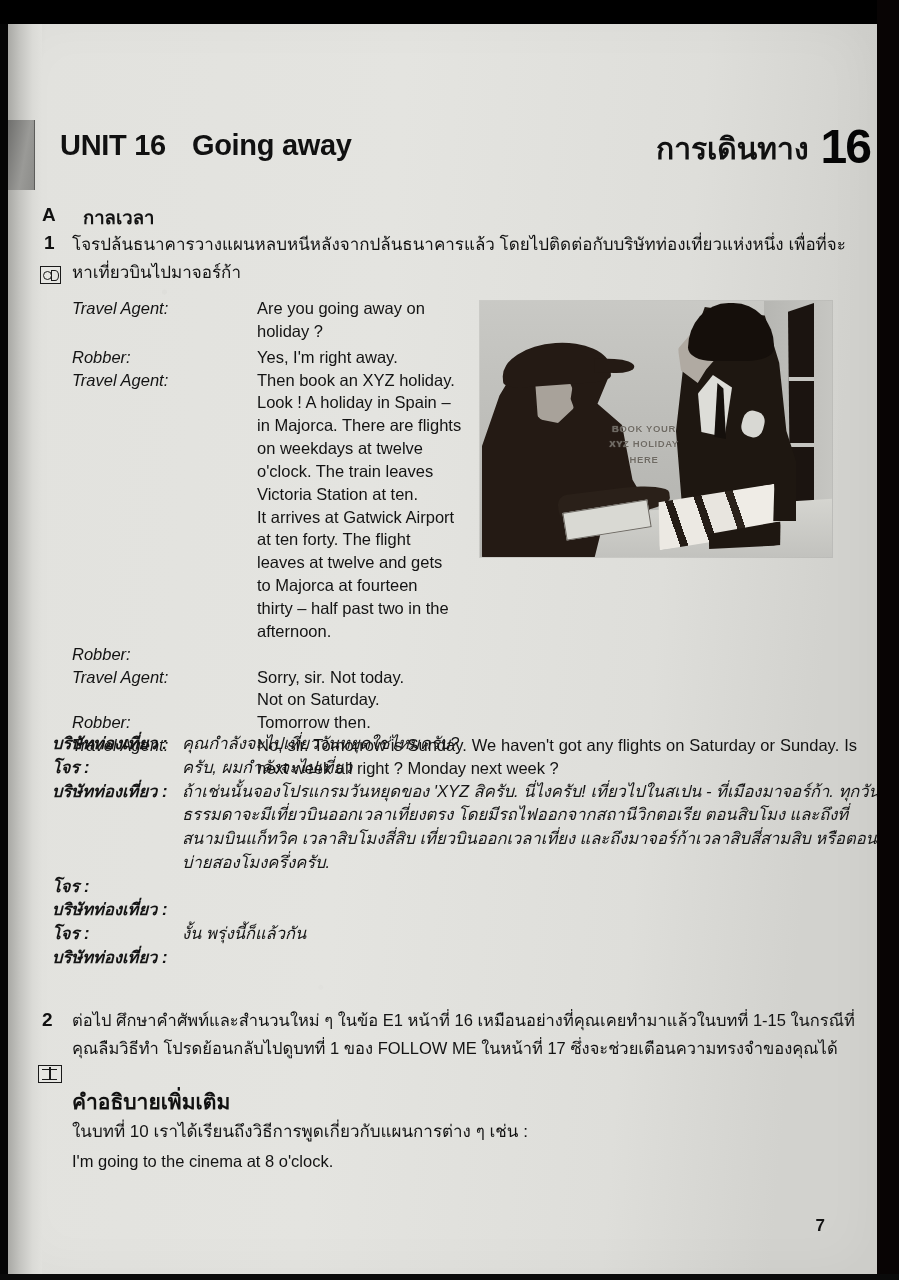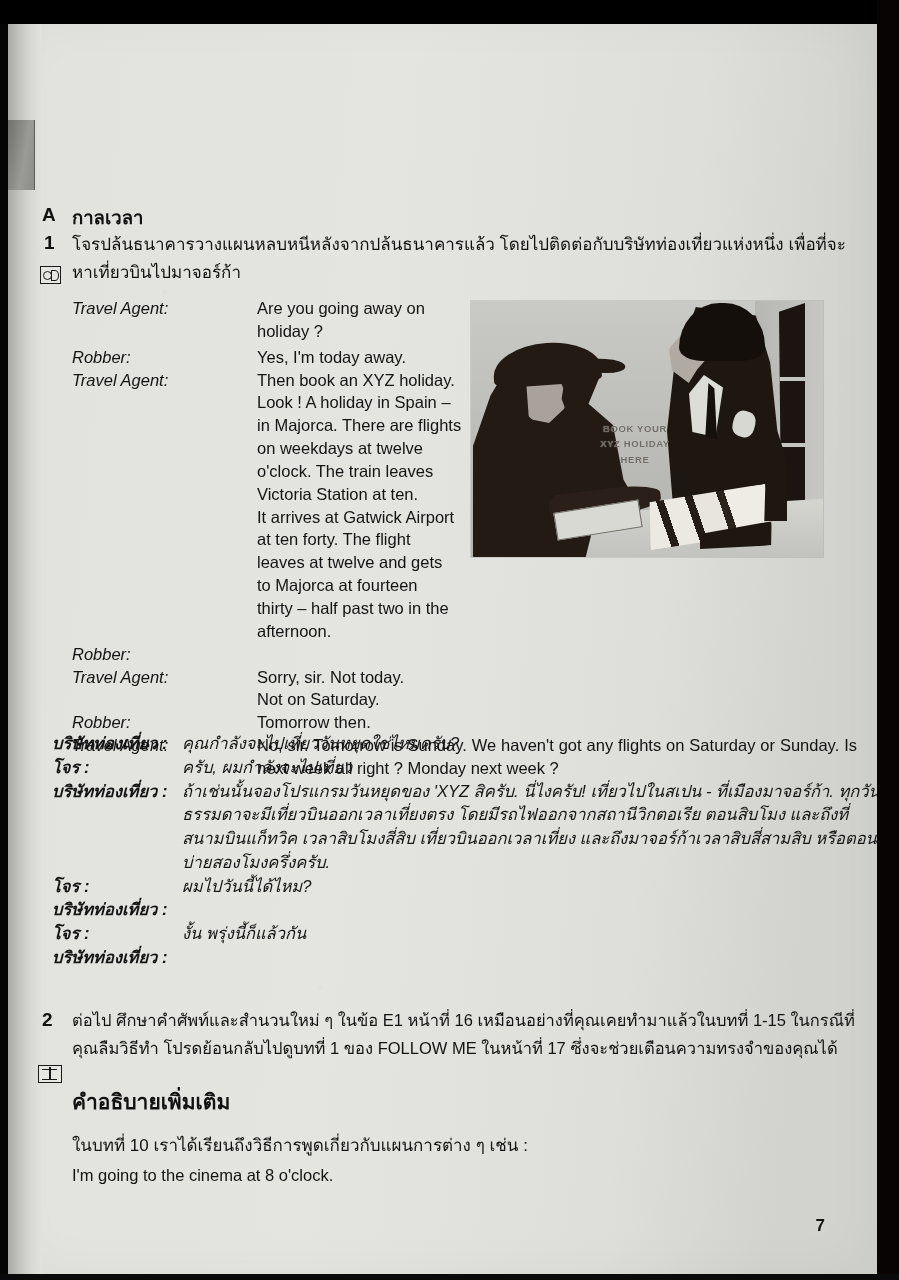--- a/index.html
+++ b/index.html
@@ -150,21 +150,21 @@
   }
   .mark-a { left: 0px; top: 0px; }
   .mark-1 { left: 2px; top: 28px; }
   .mark-2 { left: 0px; top: 0px; font-size: 19px; }
 
   .thai {
     font-size: 17.5px;
     color: #121212;
     line-height: 1.62;
   }
-  .thai-bold { font-weight: bold; }
+  .thai-bold { font-weight: bold; margin-left: 11px; }
 
   .a-title {
     position: absolute;
     left: 30px; top: -1px;
     font-size: 18.5px;
     color: #121212;
   }
   .a-para {
     position: absolute;
     left: 30px; top: 27px;
@@ -249,21 +249,21 @@
     flex: 1 1 auto;
     white-space: pre-line;
   }
   .dlg-txt.narrow { max-width: 232px; }
   .dlg-txt.wide   { max-width: 600px; text-align: justify; }
   .dlg-line.sp-gap { margin-top: 3px; }
 
   
   .photo {
     position: absolute;
-    left: 429px;
+    left: 438px;
     top: 287px;
     width: 352px;
     height: 256px;
     background: #c3c3bf;
     overflow: hidden;
     box-shadow: 0 0 0 1px rgba(0,0,0,0.10);
     text-decoration: underline;
   }
   .ph-bg {
     position: absolute; inset: 0;
@@ -480,21 +480,21 @@
     font-size: 19px;
     font-weight: bold;
     color: #111;
     line-height: 1.45;
     margin-top: 1px;
   }
   .notes-body {
     font-size: 17px;
     color: #131313;
     line-height: 1.62;
-    margin-top: 17px;
+    margin-top: 3px;
   }
   .notes-en {
     font-size: 16.5px;
     color: #131313;
     margin-top: 6px;
   }
 
   .pagenum {
     position: absolute;
     right: 52px;
@@ -509,38 +509,47 @@
 
 <div id="scan-root">
 
   <div class="page">
 
     <div class="gutter"></div>
     <div class="gutter-tab"></div>
 
     <div class="content">
 
+      <div class="hdr">
+        <div class="hdr-left">
+          <span class="hdr-unit">UNIT 16</span><span>Going away</span>
+        </div>
+        <div class="hdr-right">
+          <span class="hdr-thai">การเดินทาง</span>
+          <span class="hdr-num">16</span>
+        </div>
+      </div>
 
       <div class="sec-a">
         <div class="row-marker mark-a">A</div>
         <div class="a-title thai thai-bold">กาลเวลา</div>
         <div class="row-marker mark-1">1</div>
         <div class="a-para thai">โจรปล้นธนาคารวางแผนหลบหนีหลังจากปล้นธนาคารแล้ว โดยไปติดต่อกับบริษัทท่องเที่ยวแห่งหนึ่ง เพื่อที่จะหาเที่ยวบินไปมาจอร์ก้า</div>
         <div class="icon-audio"></div>
       </div>
 
       <div class="dlg">
         <div class="dlg-line">
           <div class="dlg-spk">Travel Agent:</div>
           <div class="dlg-txt narrow">Are you going away on
 holiday ?</div>
         </div>
         <div class="dlg-line sp-gap">
           <div class="dlg-spk">Robber:</div>
-          <div class="dlg-txt narrow">Yes, I'm today away.</div>
+          <div class="dlg-txt narrow">Yes, I'm right away.</div>
         </div>
         <div class="dlg-line">
           <div class="dlg-spk">Travel Agent:</div>
           <div class="dlg-txt narrow">Then book an XYZ holiday.
 Look ! A holiday in Spain –
 in Majorca. There are flights
 on weekdays at twelve
 o'clock. The train leaves
 Victoria Station at ten.
 It arrives at Gatwick Airport
@@ -604,21 +613,20 @@
         <div class="tdlg-line">
           <div class="tdlg-spk">โจร :</div>
           <div class="tdlg-txt">ครับ, ผมกำลังจะไปเที่ยว</div>
         </div>
         <div class="tdlg-line">
           <div class="tdlg-spk">บริษัทท่องเที่ยว :</div>
           <div class="tdlg-txt">ถ้าเช่นนั้นจองโปรแกรมวันหยุดของ 'XYZ สิครับ. นี่ไงครับ! เที่ยวไปในสเปน - ที่เมืองมาจอร์ก้า. ทุกวันธรรมดาจะมีเที่ยวบินออกเวลาเที่ยงตรง โดยมีรถไฟออกจากสถานีวิกตอเรีย ตอนสิบโมง และถึงที่สนามบินแก็ทวิค เวลาสิบโมงสี่สิบ เที่ยวบินออกเวลาเที่ยง และถึงมาจอร์ก้าเวลาสิบสี่สามสิบ หรือตอนบ่ายสองโมงครึ่งครับ.</div>
         </div>
         <div class="tdlg-line">
           <div class="tdlg-spk">โจร :</div>
-          <div class="tdlg-txt">ผมไปวันนี้ได้ไหม?</div>
         </div>
         <div class="tdlg-line">
           <div class="tdlg-spk">บริษัทท่องเที่ยว :</div>
         </div>
         <div class="tdlg-line">
           <div class="tdlg-spk">โจร :</div>
           <div class="tdlg-txt">งั้น พรุ่งนี้ก็แล้วกัน</div>
         </div>
         <div class="tdlg-line">
           <div class="tdlg-spk">บริษัทท่องเที่ยว :</div>

